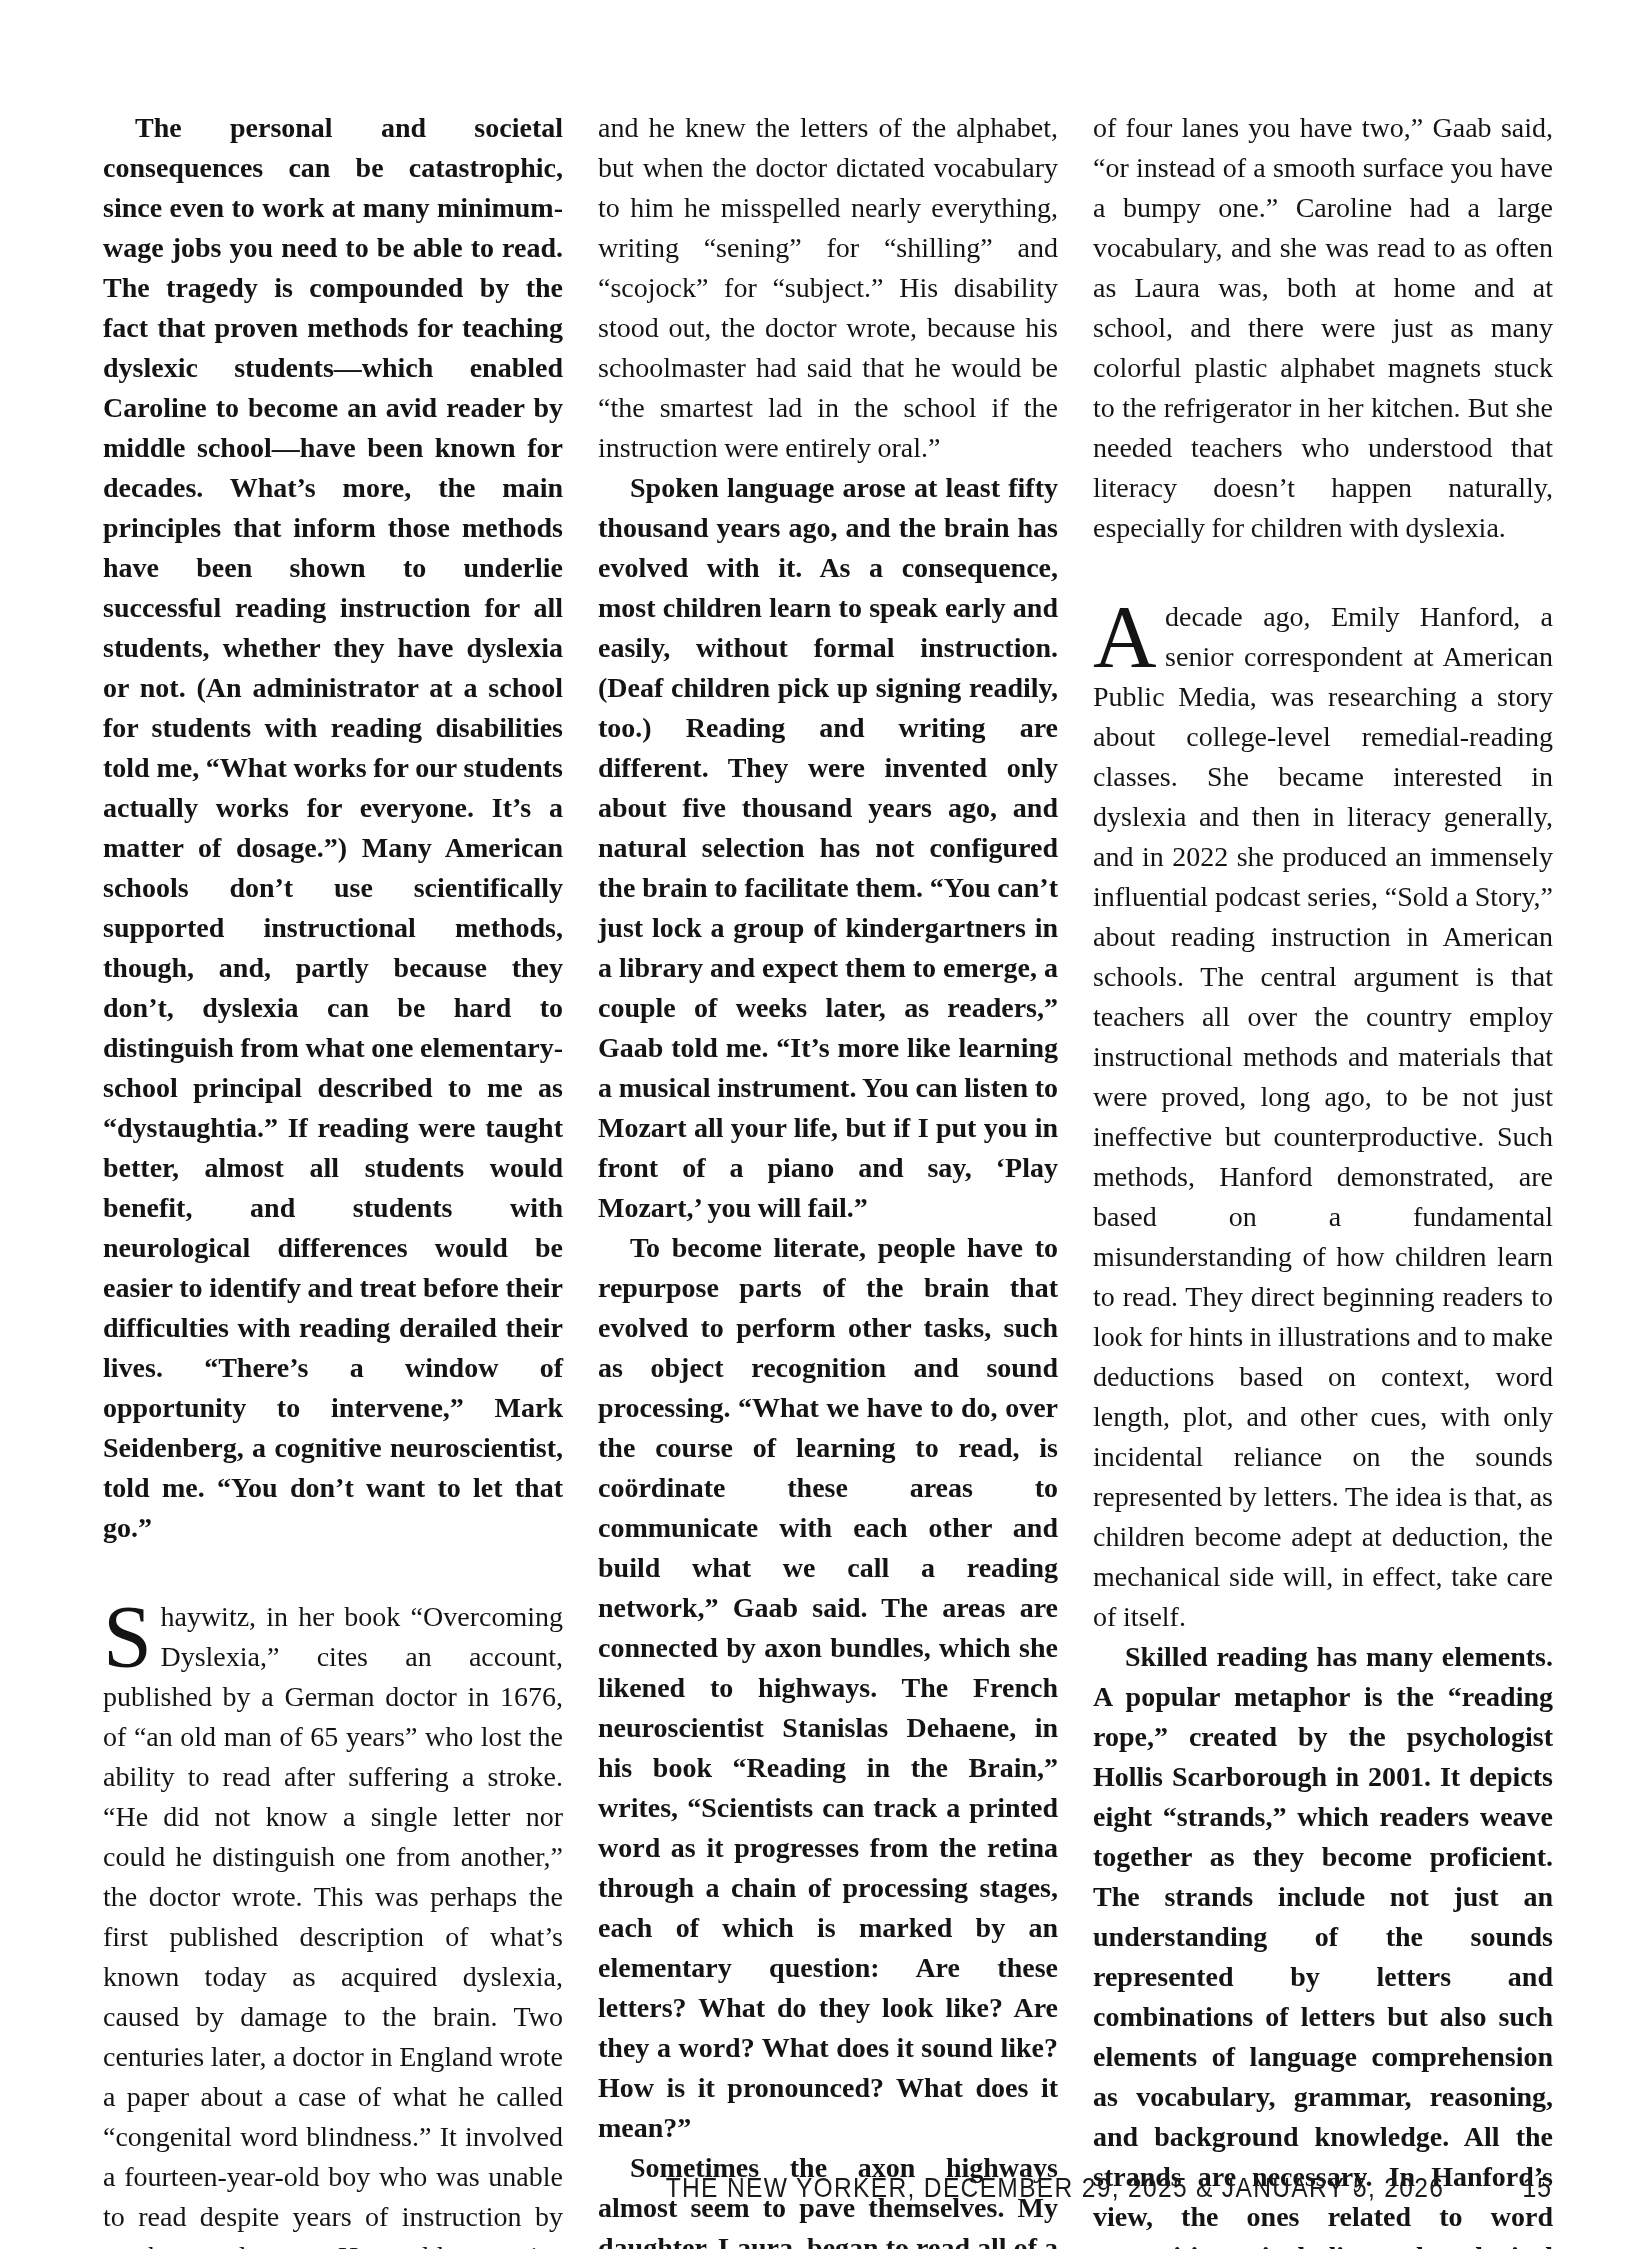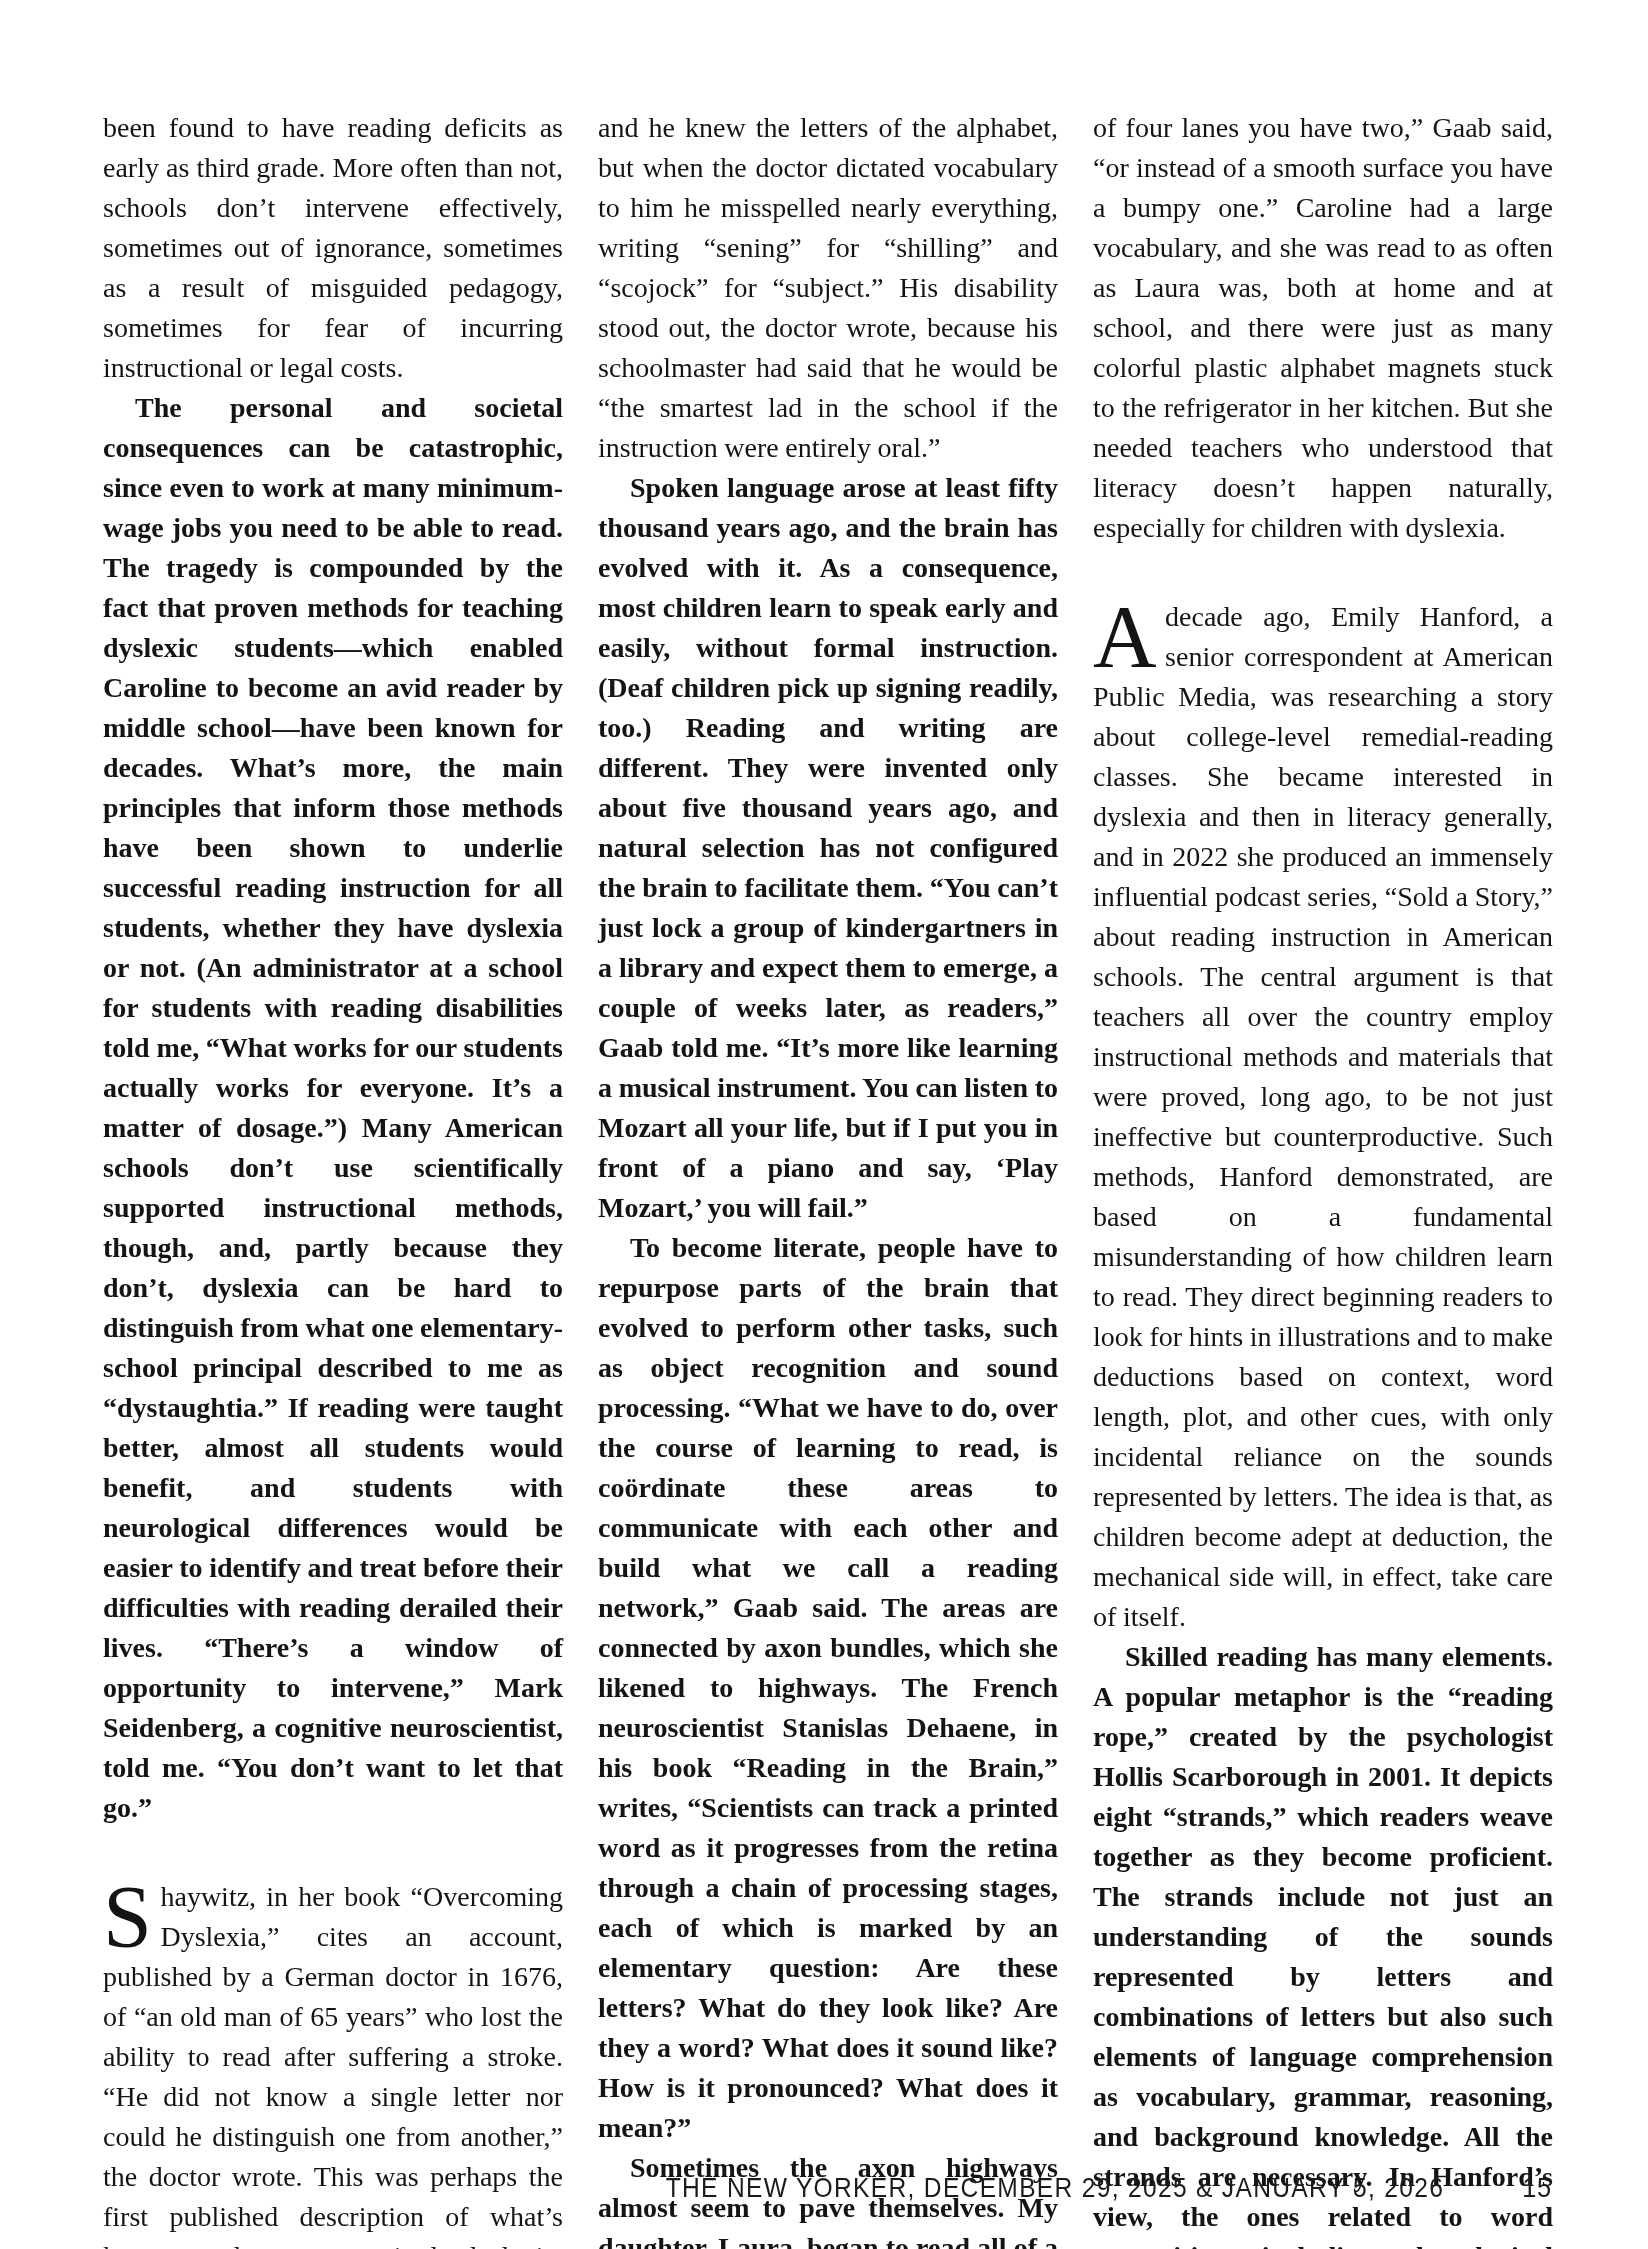--- a/index.html
+++ b/index.html
@@ -79,21 +79,20 @@
     transform-origin: bottom;
   }
 </style>
 </head>
 <body>
 
 <div class="page">
   <div class="columns">
 
     <div class="col">
-      <p>been found to have reading deficits as early as third grade. More often than not, schools don’t intervene effectively, sometimes out of ignorance, sometimes as a result of misguided pedagogy, sometimes for fear of incurring instructional or legal costs.</p>
       <p class="indent">The personal and societal consequences can be catastrophic, since even to work at many minimum-wage jobs you need to be able to read. The tragedy is compounded by the fact that proven methods for teaching dyslexic students—which enabled Caroline to become an avid reader by middle school—have been known for decades. What’s more, the main principles that inform those methods have been shown to underlie successful reading instruction for all students, whether they have dyslexia or not. (An administrator at a school for students with reading disabilities told me, “What works for our students actually works for everyone. It’s a matter of dosage.”) Many American schools don’t use scientifically supported instructional methods, though, and, partly because they don’t, dyslexia can be hard to distinguish from what one elementary-school principal described to me as “dystaughtia.” If reading were taught better, almost all students would benefit, and students with neurological differences would be easier to identify and treat before their difficulties with reading derailed their lives. “There’s a window of opportunity to intervene,” Mark Seidenberg, a cognitive neuroscientist, told me. “You don’t want to let that go.”</p>
       <p class="section">
         <span class="dropcap">S</span><span>haywitz, in her book “Overcoming Dyslexia,” cites an account, published by a German doctor in 1676, of “an old man of 65 years” who lost the ability to read after suffering a stroke. “He did not know a single letter nor could he distinguish one from another,” the doctor wrote. This was perhaps the first published description of what’s known today as acquired dyslexia, caused by damage to the brain. Two centuries later, a doctor in England wrote a paper about a case of what he called “congenital word blindness.” It involved a fourteen-year-old boy who was unable to read despite years of instruction by teachers and tutors. He could recognize “and,” “the,” “of,” and a few other one-syllable words,</span>
       </p>
     </div>
 
     <div class="col">
       <p>and he knew the letters of the alphabet, but when the doctor dictated vocabulary to him he misspelled nearly everything, writing “sening” for “shilling” and “scojock” for “subject.” His disability stood out, the doctor wrote, because his schoolmaster had said that he would be “the smartest lad in the school if the instruction were entirely oral.”</p>
       <p class="indent">Spoken language arose at least fifty thousand years ago, and the brain has evolved with it. As a consequence, most children learn to speak early and easily, without formal instruction. (Deaf children pick up signing readily, too.) Reading and writing are different. They were invented only about five thousand years ago, and natural selection has not configured the brain to facilitate them. “You can’t just lock a group of kindergartners in a library and expect them to emerge, a couple of weeks later, as readers,” Gaab told me. “It’s more like learning a musical instrument. You can listen to Mozart all your life, but if I put you in front of a piano and say, ‘Play Mozart,’ you will fail.”</p>
       <p class="indent">To become literate, people have to repurpose parts of the brain that evolved to perform other tasks, such as object recognition and sound processing. “What we have to do, over the course of learning to read, is coördinate these areas to communicate with each other and build what we call a reading network,” Gaab said. The areas are connected by axon bundles, which she likened to highways. The French neuroscientist Stanislas Dehaene, in his book “Reading in the Brain,” writes, “Scientists can track a printed word as it progresses from the retina through a chain of processing stages, each of which is marked by an elementary question: Are these letters? What do they look like? Are they a word? What does it sound like? How is it pronounced? What does it mean?”</p>

